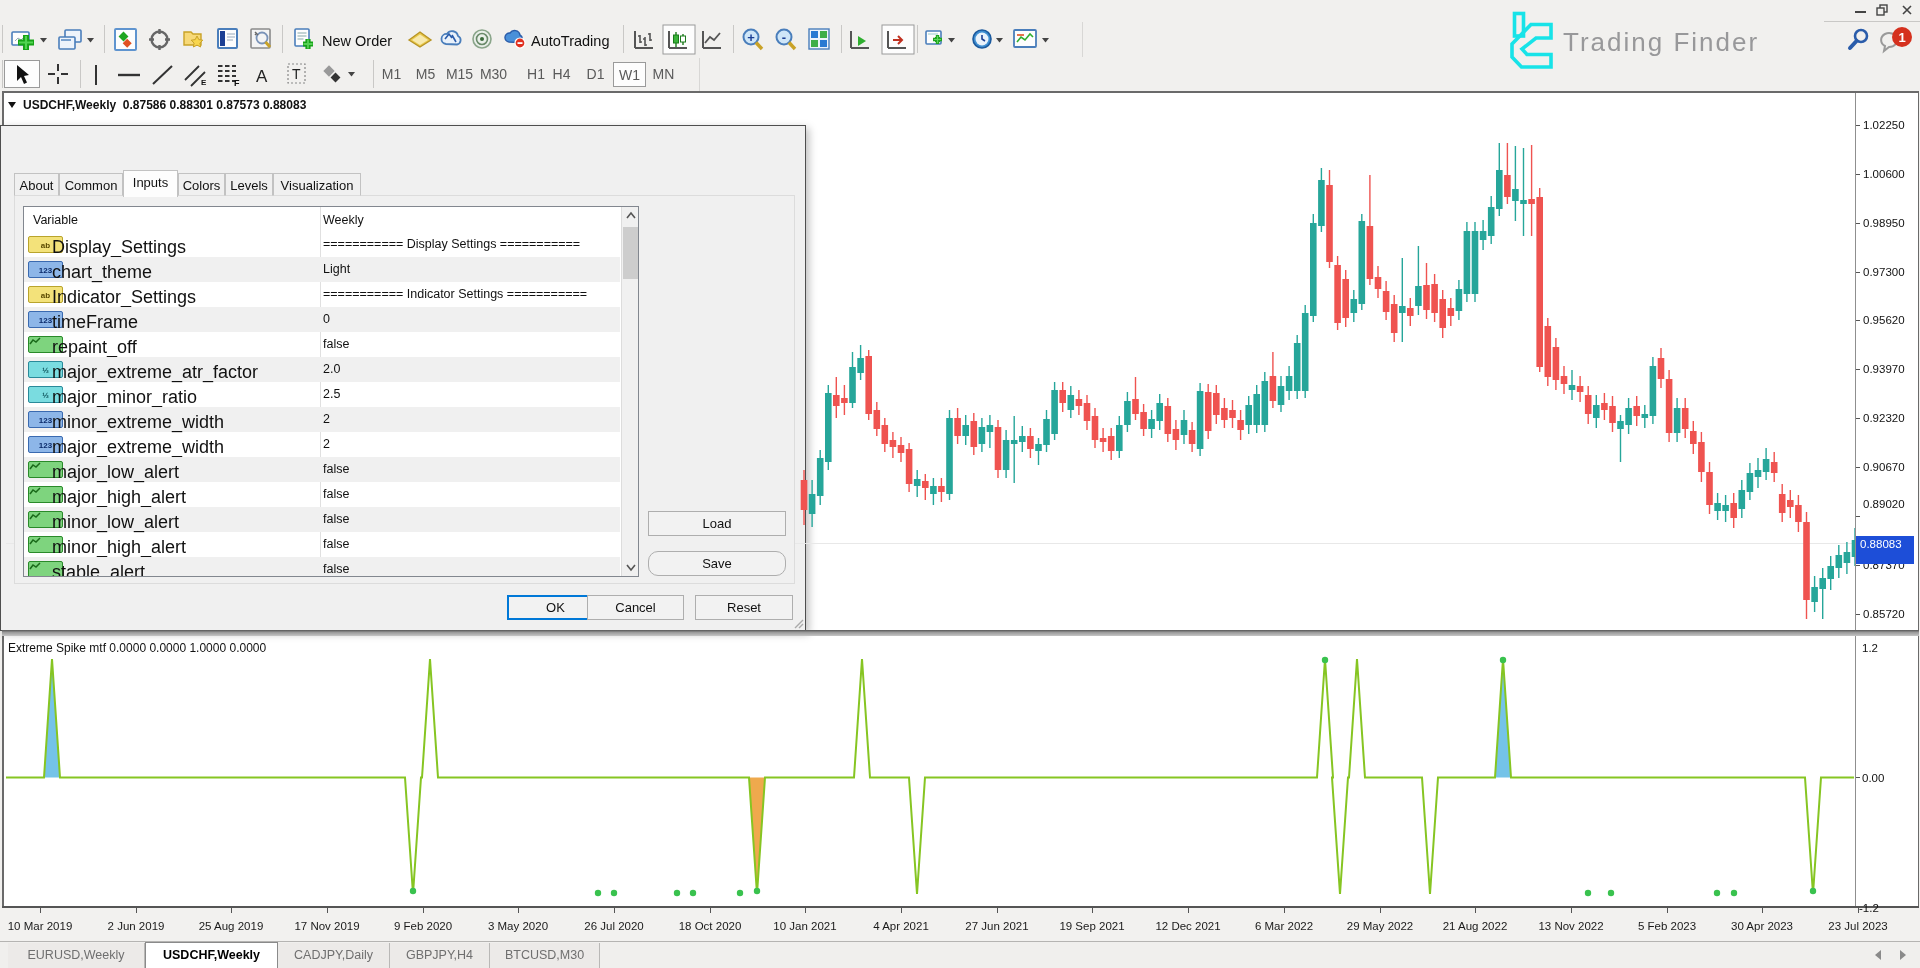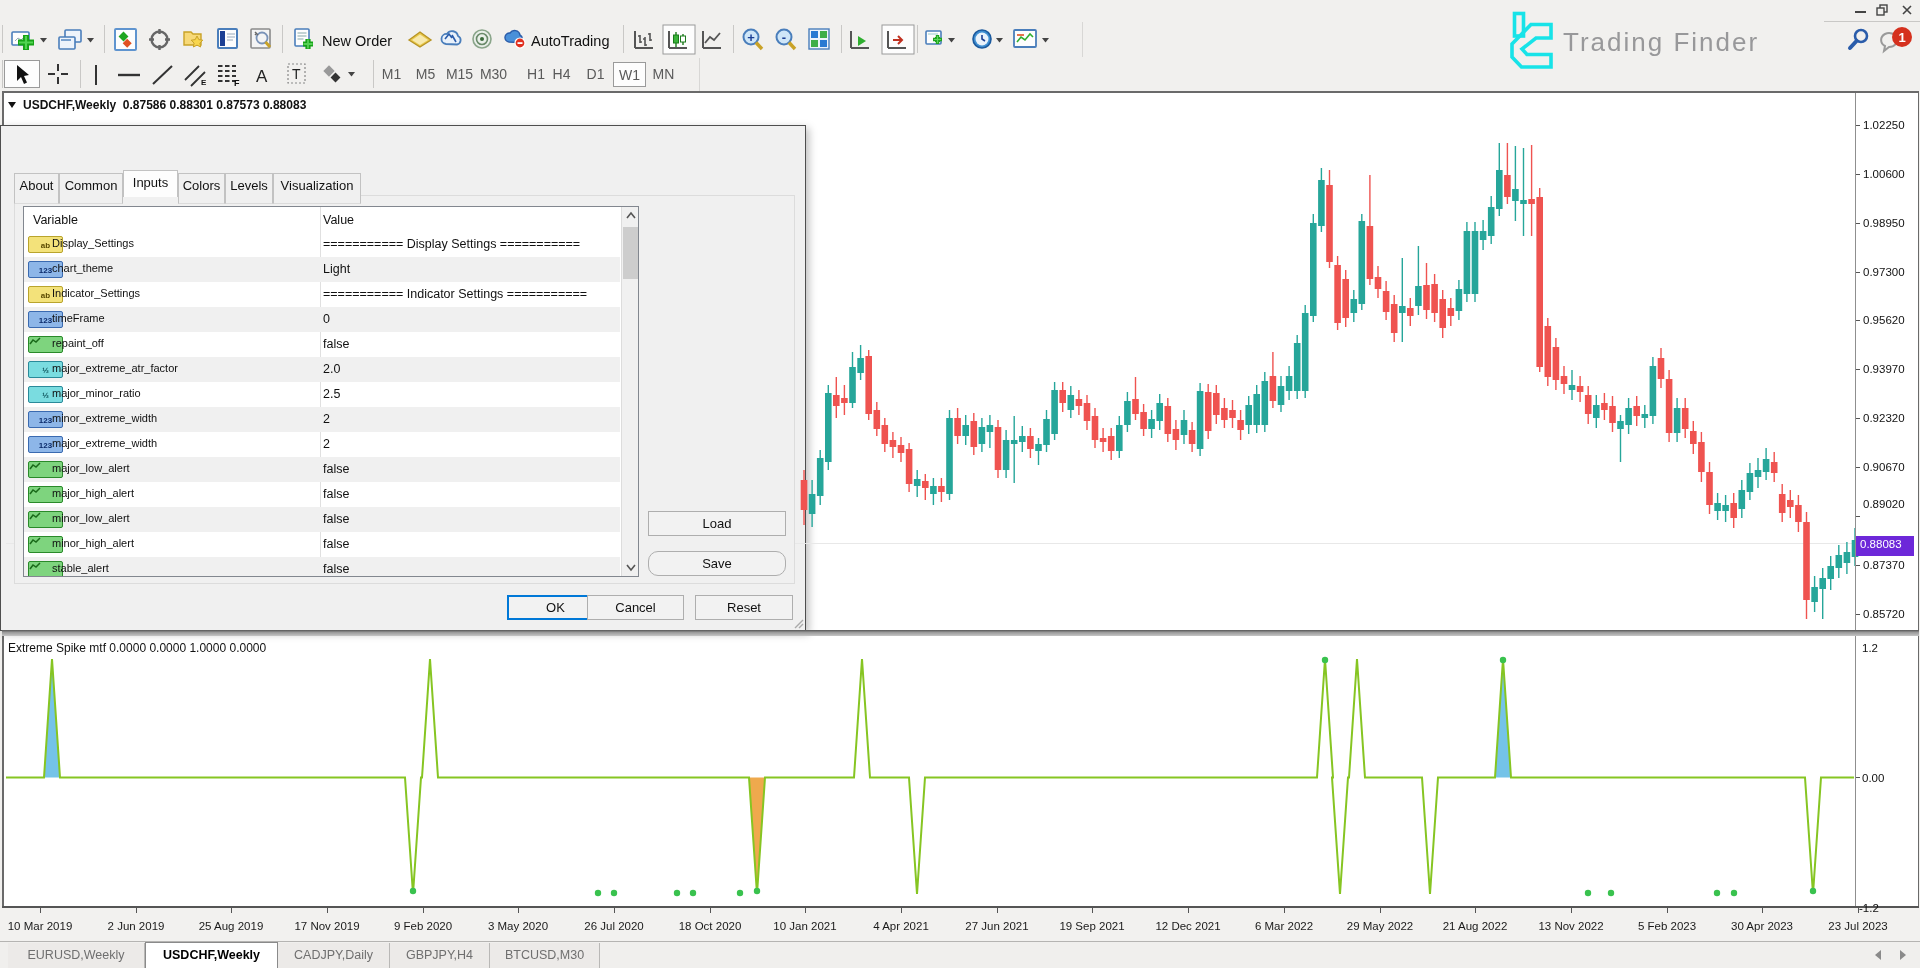--- a/index.html
+++ b/index.html
@@ -13,28 +13,28 @@
 .tfbtn { position:absolute; top:4px; width:33px; height:25px; font-size:14px; color:#5a5a5a; text-align:center; line-height:25px; }
 #chartwin { position:absolute; left:2px; top:91px; width:1917px; height:850px; background:#fff; border-top:2px solid #6a6a6a; border-left:2px solid #6a6a6a; border-right:1px solid #6a6a6a;}
 .datelbl { position:absolute; top:6px; font-size:11.5px; color:#1a1a1a; transform:translateX(-50%); white-space:nowrap; }
 #tabbar { position:absolute; left:0; top:941px; width:1920px; height:27px; background:#f0efed; border-top:1px solid #b5b4b2; }
 .tab { position:absolute; top:1px; height:25px; font-size:12.5px; color:#6f6f6f; text-align:center; border-right:1px solid #b9b8b6; background:#eceae8; line-height:24px; border-bottom:0;}
 .tab.active { background:#fff; color:#000; border:1px solid #8a8a8a; border-bottom:0; top:0px; height:26px; z-index:2; font-weight:bold; }
 .plbl { position:absolute; left:7px; font-size:11.5px; color:#111; transform:translateY(-50%); }
 #dlg { position:absolute; left:0px; top:125px; width:806px; height:506px; background:#f0f0f0; border:1px solid #4e4e4e; box-shadow:3px 3px 8px rgba(0,0,0,0.25); }
 #dlgtitle { position:absolute; left:0; top:0; width:804px; height:38px; background:#fff; }
 #dlgtitle span.t { position:absolute; left:21px; top:11px; font-size:15px; color:#111; }
-.dtab { position:absolute; top:47px; height:31px; background:#f0f0f0; border:1px solid #c2c2c2; border-bottom:1px solid #dcdcdc; font-size:13px; color:#111; text-align:center; z-index:3;}
+.dtab { position:absolute; top:47px; height:23px; background:#f0f0f0; border:1px solid #c2c2c2; border-bottom:1px solid #dcdcdc; font-size:13px; color:#111; text-align:center; z-index:3;}
 .dtab.active { background:#fdfdfd; top:44px; height:27px; border-bottom:none; z-index:5;}
 #tabpage { position:absolute; left:13px; top:69px; width:781px; height:389px; border:1px solid #dcdcdc; background:#f0f0f0; z-index:1;}
 #listbox { position:absolute; left:22px; top:80px; width:616px; height:371px; background:#fff; border:1px solid #82878f; z-index:4; overflow:hidden;}
 .lrow { position:absolute; left:0; width:596px; height:25px; }
 .lrow.alt { background:#f0f0f0; }
 .licon { position:absolute; left:4px; top:4px; width:35px; height:17px; border-radius:2px; font-size:8px; font-weight:bold; text-align:center; line-height:17px; }
-.lname { position:absolute; left:28px; top:5px; font-size:11px; color:#111; }
+.lname { position:absolute; left:28px; top:5px; font-size:18px; color:#111; }
 .lval { position:absolute; left:299px; top:5px; font-size:12.5px; color:#111; }
 #vscroll { position:absolute; left:597px; top:0; width:18px; height:369px; background:#f0f0f0; border-left:1px solid #dcdcdc;}
 .dbtn { position:absolute; height:25px; background:#f2f2f2; border:1px solid #aeaeae; font-size:13px; color:#111; text-align:center; line-height:23px; z-index:6;}
 .dbtn.ok { border:2px solid #0078d7; line-height:21px; }
 svg { position:absolute; left:0; top:0; }
 </style></head><body>
 
 <div id="chrome">
 <svg width="120" height="24" style="left:1800px;top:0px">
 <line x1="55" y1="12" x2="66" y2="12" stroke="#444" stroke-width="2"></line>
@@ -522,21 +522,21 @@
 <div class="abs" style="left:1856px;top:418px;width:4px;height:1px;background:#555"></div>
 <div class="plbl abs" style="left:1863px;top:418px;">0.92320</div>
 <div class="abs" style="left:1856px;top:467px;width:4px;height:1px;background:#555"></div>
 <div class="plbl abs" style="left:1863px;top:467px;">0.90670</div>
 <div class="abs" style="left:1856px;top:516px;width:4px;height:1px;background:#555"></div>
 <div class="plbl abs" style="left:1863px;top:504px;">0.89020</div>
 <div class="abs" style="left:1856px;top:565px;width:4px;height:1px;background:#555"></div>
 <div class="plbl abs" style="left:1863px;top:565px;">0.87370</div>
 <div class="abs" style="left:1856px;top:614px;width:4px;height:1px;background:#555"></div>
 <div class="plbl abs" style="left:1863px;top:614px;">0.85720</div>
-<div class="abs" style="left:1856px;top:536px;width:58px;height:20px;background:#6d28d9;color:#fff;font-size:11.5px;line-height:16px;padding-left:4px;z-index:3">0.88083</div>
+<div class="abs" style="left:1856px;top:536px;width:58px;height:28px;background:#1d4ed8;color:#fff;font-size:11.5px;line-height:16px;padding-left:4px;z-index:3">0.88083</div>
 <div class="abs" style="left:2px;top:630px;width:1917px;height:6px;background:linear-gradient(#555,#9a9a9a 40%,#c5c5c5);z-index:2"></div>
 <div class="abs" style="left:8px;top:641px;font-size:12px;color:#111;z-index:2">Extreme Spike mtf 0.0000 0.0000 1.0000 0.0000</div>
 <svg width="1920" height="968" style="left:0;top:0;z-index:1;pointer-events:none">
 <polygon points="44,777.5 52,659.0 60,777.5" fill="#74c3e8"></polygon>
 <polygon points="749,777.5 757,894.0 765,777.5" fill="#efa94d"></polygon>
 <polygon points="1495,777.5 1503,659.0 1511,777.5" fill="#74c3e8"></polygon>
 <polyline points="6.0,777.5 44.0,777.5 52.0,659.0 60.0,777.5 405.0,777.5 413.0,894.0 421.0,777.5 422.0,777.5 430.0,659.0 438.0,777.5 749.0,777.5 757.0,894.0 765.0,777.5 854.0,777.5 862.0,659.0 870.0,777.5 909.0,777.5 917.0,894.0 925.0,777.5 1317.0,777.5 1325.0,659.0 1333.0,777.5 1332.0,777.5 1340.0,894.0 1348.0,777.5 1349.0,777.5 1357.0,659.0 1365.0,777.5 1422.0,777.5 1430.0,894.0 1438.0,777.5 1495.0,777.5 1503.0,659.0 1511.0,777.5 1805.0,777.5 1813.0,894.0 1821.0,777.5 1854.0,777.5" fill="none" stroke="#86c522" stroke-width="2"></polyline>
 <circle cx="598" cy="893" r="3.2" fill="#39c24e"></circle>
 <circle cx="614" cy="893" r="3.2" fill="#39c24e"></circle>
 <circle cx="677" cy="893" r="3.2" fill="#39c24e"></circle>
@@ -613,21 +613,21 @@
 <div class="dtab" style="left:13px;width:45px;line-height:23px;">About</div>
 <div class="dtab" style="left:58px;width:64px;line-height:23px;">Common</div>
 <div class="dtab active" style="left:122px;width:55px;line-height:23px;">Inputs</div>
 <div class="dtab" style="left:177px;width:47px;line-height:23px;">Colors</div>
 <div class="dtab" style="left:224px;width:48px;line-height:23px;">Levels</div>
 <div class="dtab" style="left:272px;width:88px;line-height:23px;">Visualization</div>
 <div id="tabpage"></div>
 <div id="listbox">
 <div class="abs" style="left:0;top:0;width:596px;height:25px;background:#fff"></div>
 <div class="abs" style="left:9px;top:6px;font-size:12.5px;color:#111">Variable</div>
-<div class="abs" style="left:299px;top:6px;font-size:12.5px;color:#111">Value</div>
+<div class="abs" style="left:299px;top:6px;font-size:12.5px;color:#111">Weekly</div>
 <div class="abs" style="left:296px;top:0;width:1px;height:371px;background:#e0e0e0"></div>
 <div class="lrow" style="top:25px">
 <div class="licon" style="background:#f3e27a;border:1px solid #b9a42c;color:#5a4a00">ab</div>
 <div class="lname">Display_Settings</div>
         <div class="lval">=========== Display Settings ===========</div>
 </div>
 <div class="lrow alt" style="top:50px">
 <div class="licon" style="background:#8db6e8;border:1px solid #3a6ab0;color:#0a2a6a">123</div>
 <div class="lname">chart_theme</div>
         <div class="lval">Light</div>

